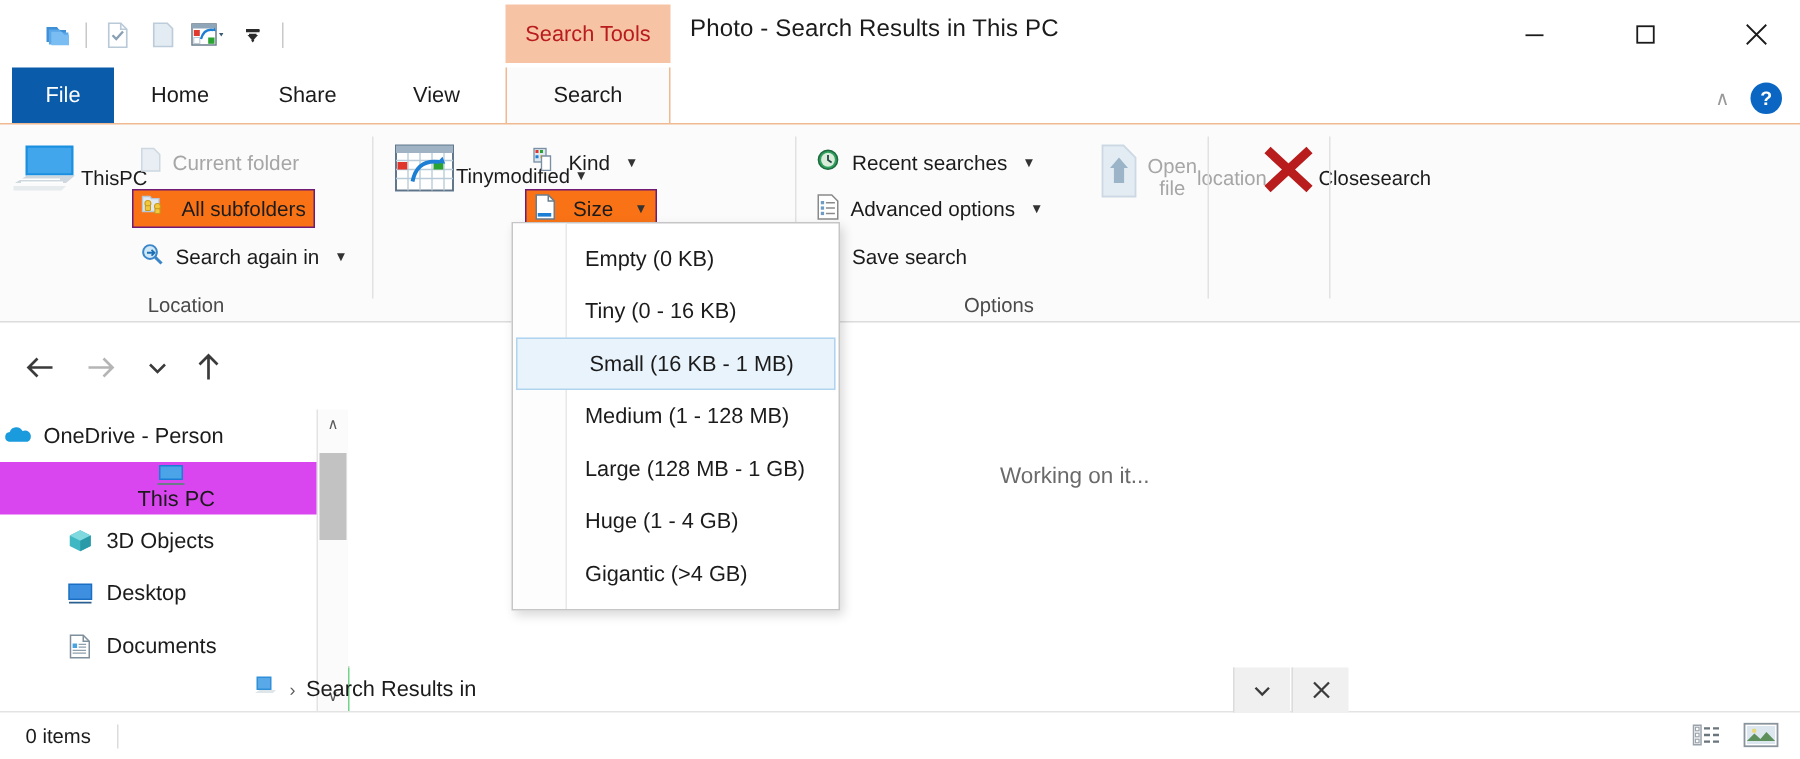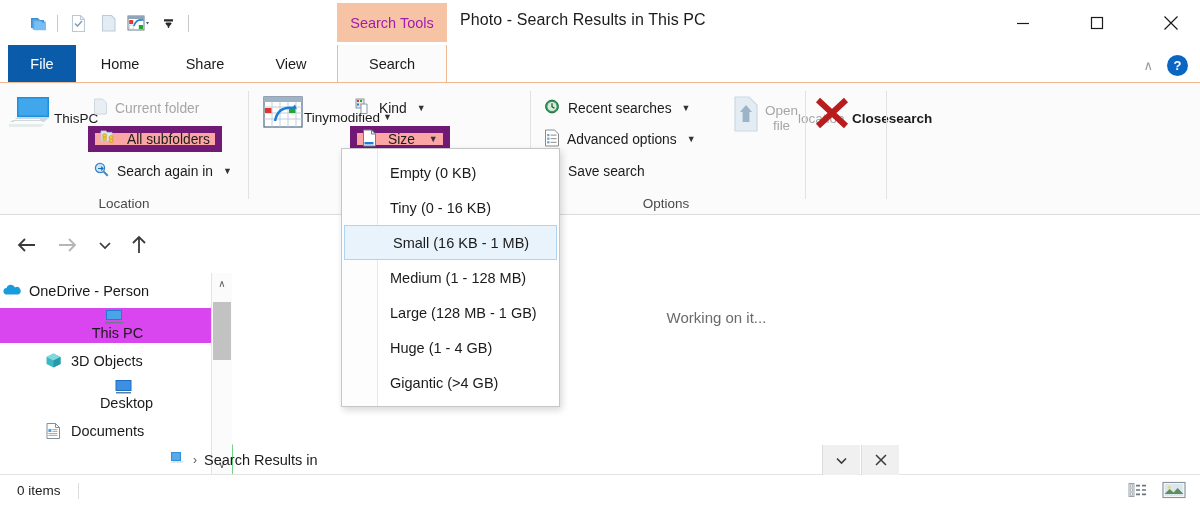--- a/index.html
+++ b/index.html
@@ -16,21 +16,21 @@
   .titlebar {
     position: absolute; left:0; top:0; width:1200px; height:45px;
     background:#fff;
   }
   .qat { position:absolute; left:22px; top:9px; display:flex; align-items:center; gap:0px; height:28px; }
   .qat-item { width:30px; height:28px; display:flex; align-items:center; justify-content:center; }
   .qat-sep { width:1px; height:17px; background:#c8c8c8; margin:0 5px; }
 
   .tt-tab {
     position:absolute; left:337px; top:3px; width:110px; height:39px;
-    background:#f6c3a4; color:#a21caf;
+    background:#f6c3a4; color:#b91c1c;
     font-size:14.5px; display:flex; align-items:center; justify-content:center;
   }
   .win-title {
     position:absolute; left:460px; top:11px; font-size:16px; color:#1b1b1b;
     letter-spacing:.1px; white-space:nowrap;
   }
   .wctl { position:absolute; top:0; width:46px; height:45px; display:flex; align-items:center; justify-content:center; }
   .wctl#w-min { left:1000px; } .wctl#w-max { left:1074px; } .wctl#w-close { left:1148px; }
 
   
@@ -72,21 +72,21 @@
     position:absolute; display:flex; flex-direction:row; align-items:center;
     font-size:13.5px; color:#1b1b1b; line-height:1.15; text-align:center;
   }
   .bigbtn .ico { margin-bottom:5px; }
 
   .smallbtn {
     position:absolute; display:flex; align-items:center; gap:7px;
     font-size:13.8px; color:#1b1b1b; height:26px; padding:0 5px; white-space:nowrap;
   }
   .smallbtn.disabled { color:#a6a6a6; }
-  .smallbtn.checked { background:#fca5a5; border:7px solid #701a75;gap:11px; }
+  .smallbtn.checked { background:#f97316; border:1px solid #701a75;gap:11px; }
   .caret { font-size:9px; color:#333; margin-left:3px; }
 
   
   .dropdown {
     position:absolute; left:341px; top:148px; width:219px; height:259px;
     background:#fff; border:1px solid #c6c6c6;
     box-shadow:2px 3px 7px rgba(0,0,0,.16);
     z-index:60;
   }
   .dd-gutter { position:absolute; left:0; top:0; width:36px; height:100%; background:#fdfdfd; border-right:1px solid #e8e8e8; }
@@ -379,21 +379,21 @@
           </svg>
         </span>
         <span>Open file</span>
         <span>location</span>
       </div>
 
       <div class="rgroup-label" style="left:0; width:270px;">Options</div>
     </div>
     <div class="rdiv" style="left:805px;"></div>
 
-    <div class="bigbtn" style="left:812px; top:12px; width:78px;font-weight:bold;">
+    <div class="bigbtn" style="left:839px; top:12px; width:78px;">
       <span class="ico">
         <svg width="40" height="38" viewBox="0 0 40 38">
           <path d="M6 5l28 26M34 5L6 31" stroke="#b81c1c" stroke-width="6" stroke-linecap="butt"></path>
         </svg>
       </span>
       <span>Close</span>
       <span>search</span>
     </div>
     <div class="rdiv" style="left:886px;"></div>
   </div>
@@ -518,21 +518,21 @@
       <span class="nico">
         <svg width="19" height="18" viewBox="0 0 19 18">
           <path d="M9.5 1.5l7 3.5v7l-7 3.5-7-3.5v-7z" fill="#3fb8c4"></path>
           <path d="M9.5 1.5l7 3.5-7 3.5-7-3.5z" fill="#7fd9df"></path>
           <path d="M9.5 8.5v7l7-3.5v-7z" fill="#2a99a8"></path>
         </svg>
       </span>
       <span>3D Objects</span>
     </div>
 
-    <div class="nav-item" style="padding-left:42px;flex-direction:column;">
+    <div class="nav-item" style="padding-left:42px;">
       <span class="nico">
         <svg width="19" height="17" viewBox="0 0 19 17">
           <rect x="1.5" y="2" width="16" height="11" fill="#1a6fc4"></rect>
           <rect x="2.5" y="3" width="14" height="9" fill="#3f8fe0"></rect>
           <path d="M2 14.2h15v1.2H2z" fill="#2a5f8f"></path>
         </svg>
       </span>
       <span>Desktop</span>
     </div>
 

